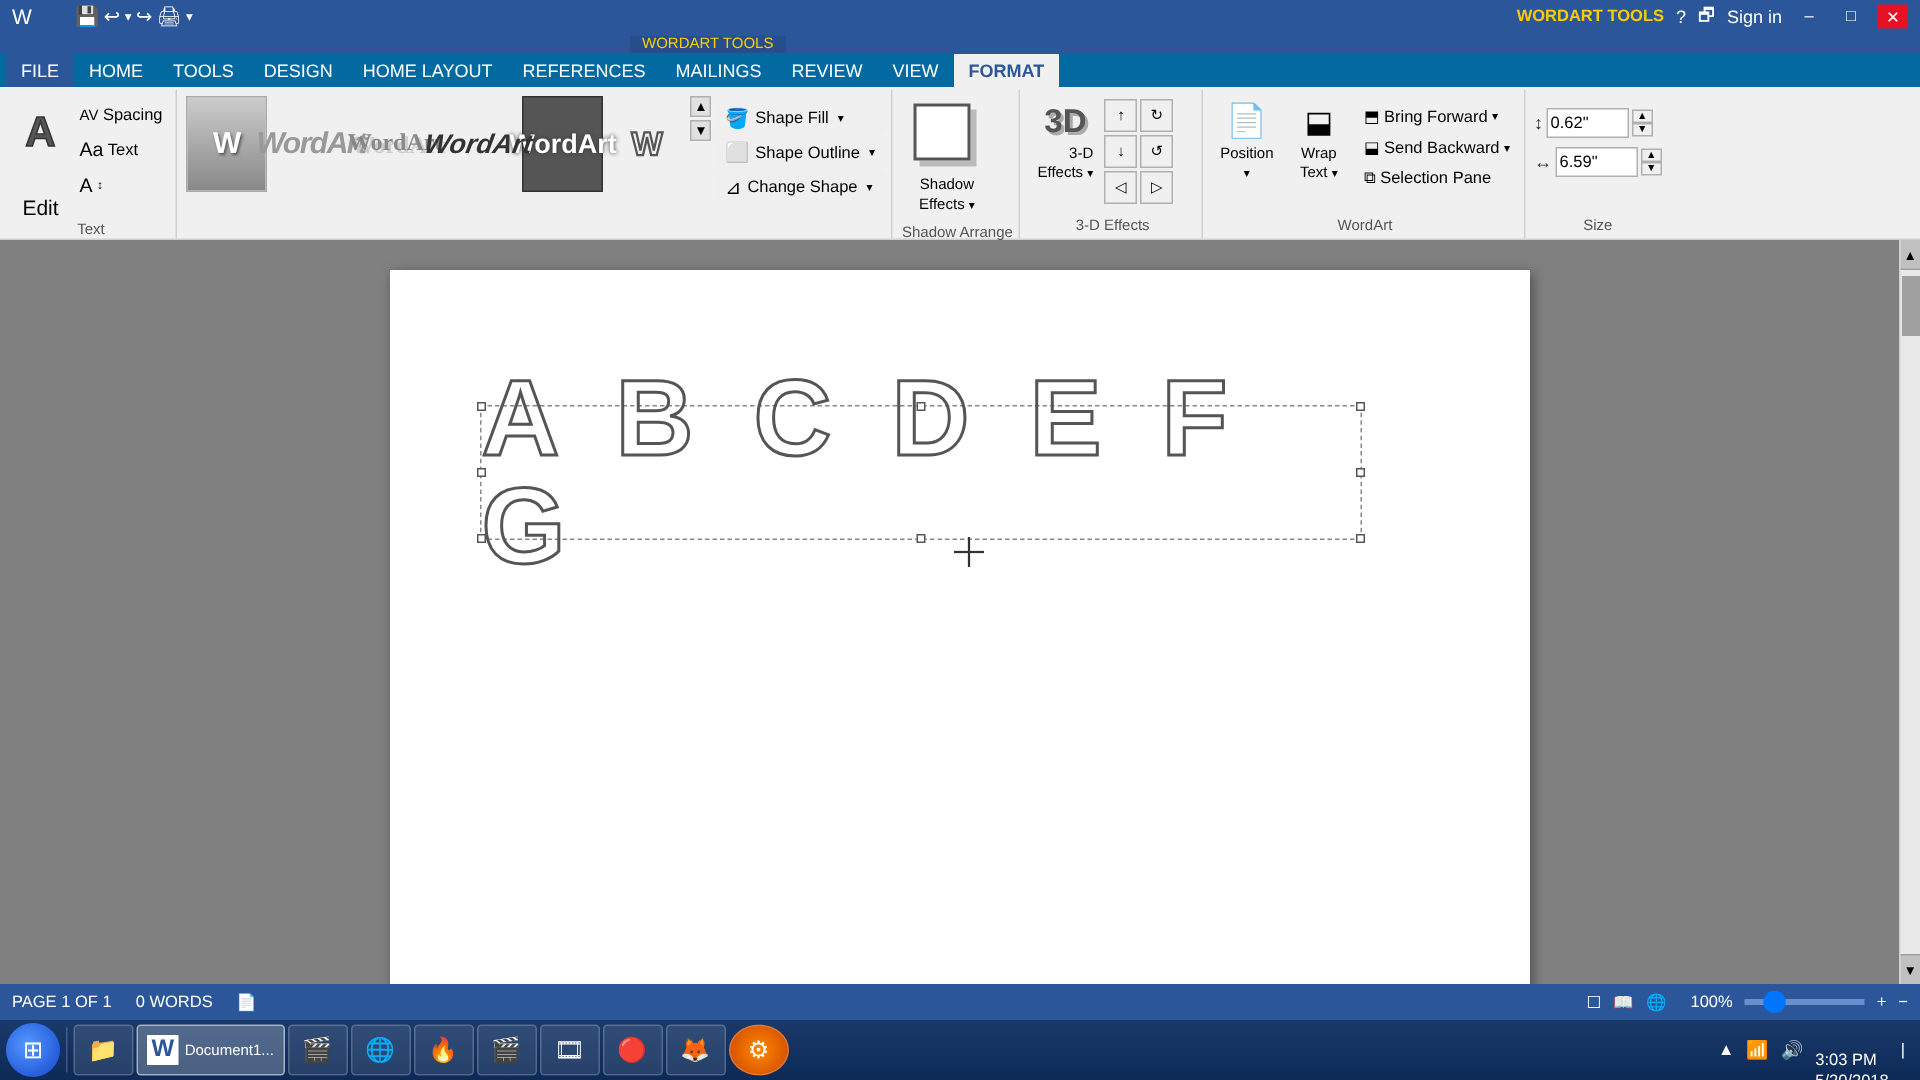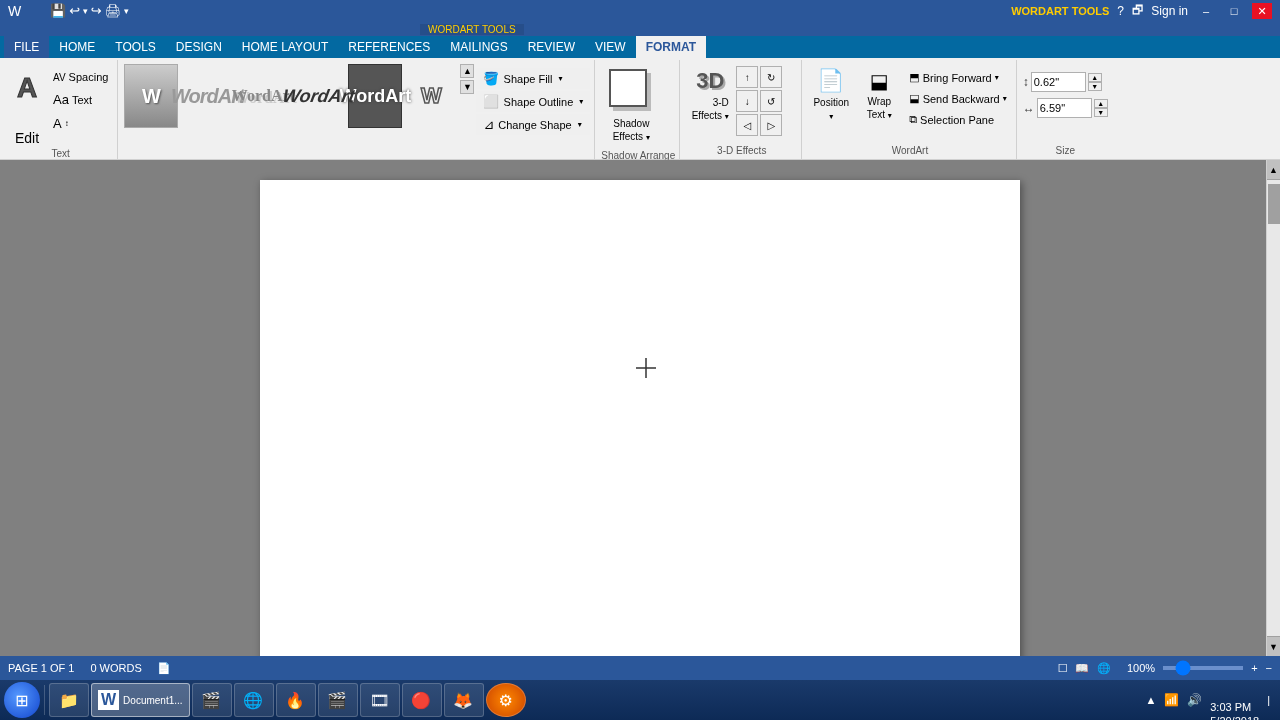--- a/index.html
+++ b/index.html
@@ -474,20 +474,34 @@
       </div>
     </div>
     <div class="ribbon-group-label" style="position:relative;">Size</div>
   </div>
 
 </div>
 
 <div class="doc-area-wrapper">
   <div id="page">
 
+    <div id="wordart-container">
+      <div id="wordart-text" style="font-size:72px;font-weight:bold;font-family:Arial,sans-serif;letter-spacing:10px;color:transparent;-webkit-text-stroke:2px #555;text-stroke:2px #555;user-select:none;background:transparent;line-height:1;">A B C D E F G</div>
+
+      <div id="selection-handles">
+        <div class="handle tl"></div>
+        <div class="handle tm"></div>
+        <div class="handle tr"></div>
+        <div class="handle ml"></div>
+        <div class="handle mr"></div>
+        <div class="handle bl"></div>
+        <div class="handle bm"></div>
+        <div class="handle br"></div>
+      </div>
+    </div>
 
     <div id="cursor-cross">
       <svg width="20" height="20" viewBox="0 0 20 20">
         <line x1="10" y1="0" x2="10" y2="20" stroke="#333" stroke-width="1.5"></line>
         <line x1="0" y1="10" x2="20" y2="10" stroke="#333" stroke-width="1.5"></line>
       </svg>
     </div>
   </div>
 
   <div id="right-scrollbar">

